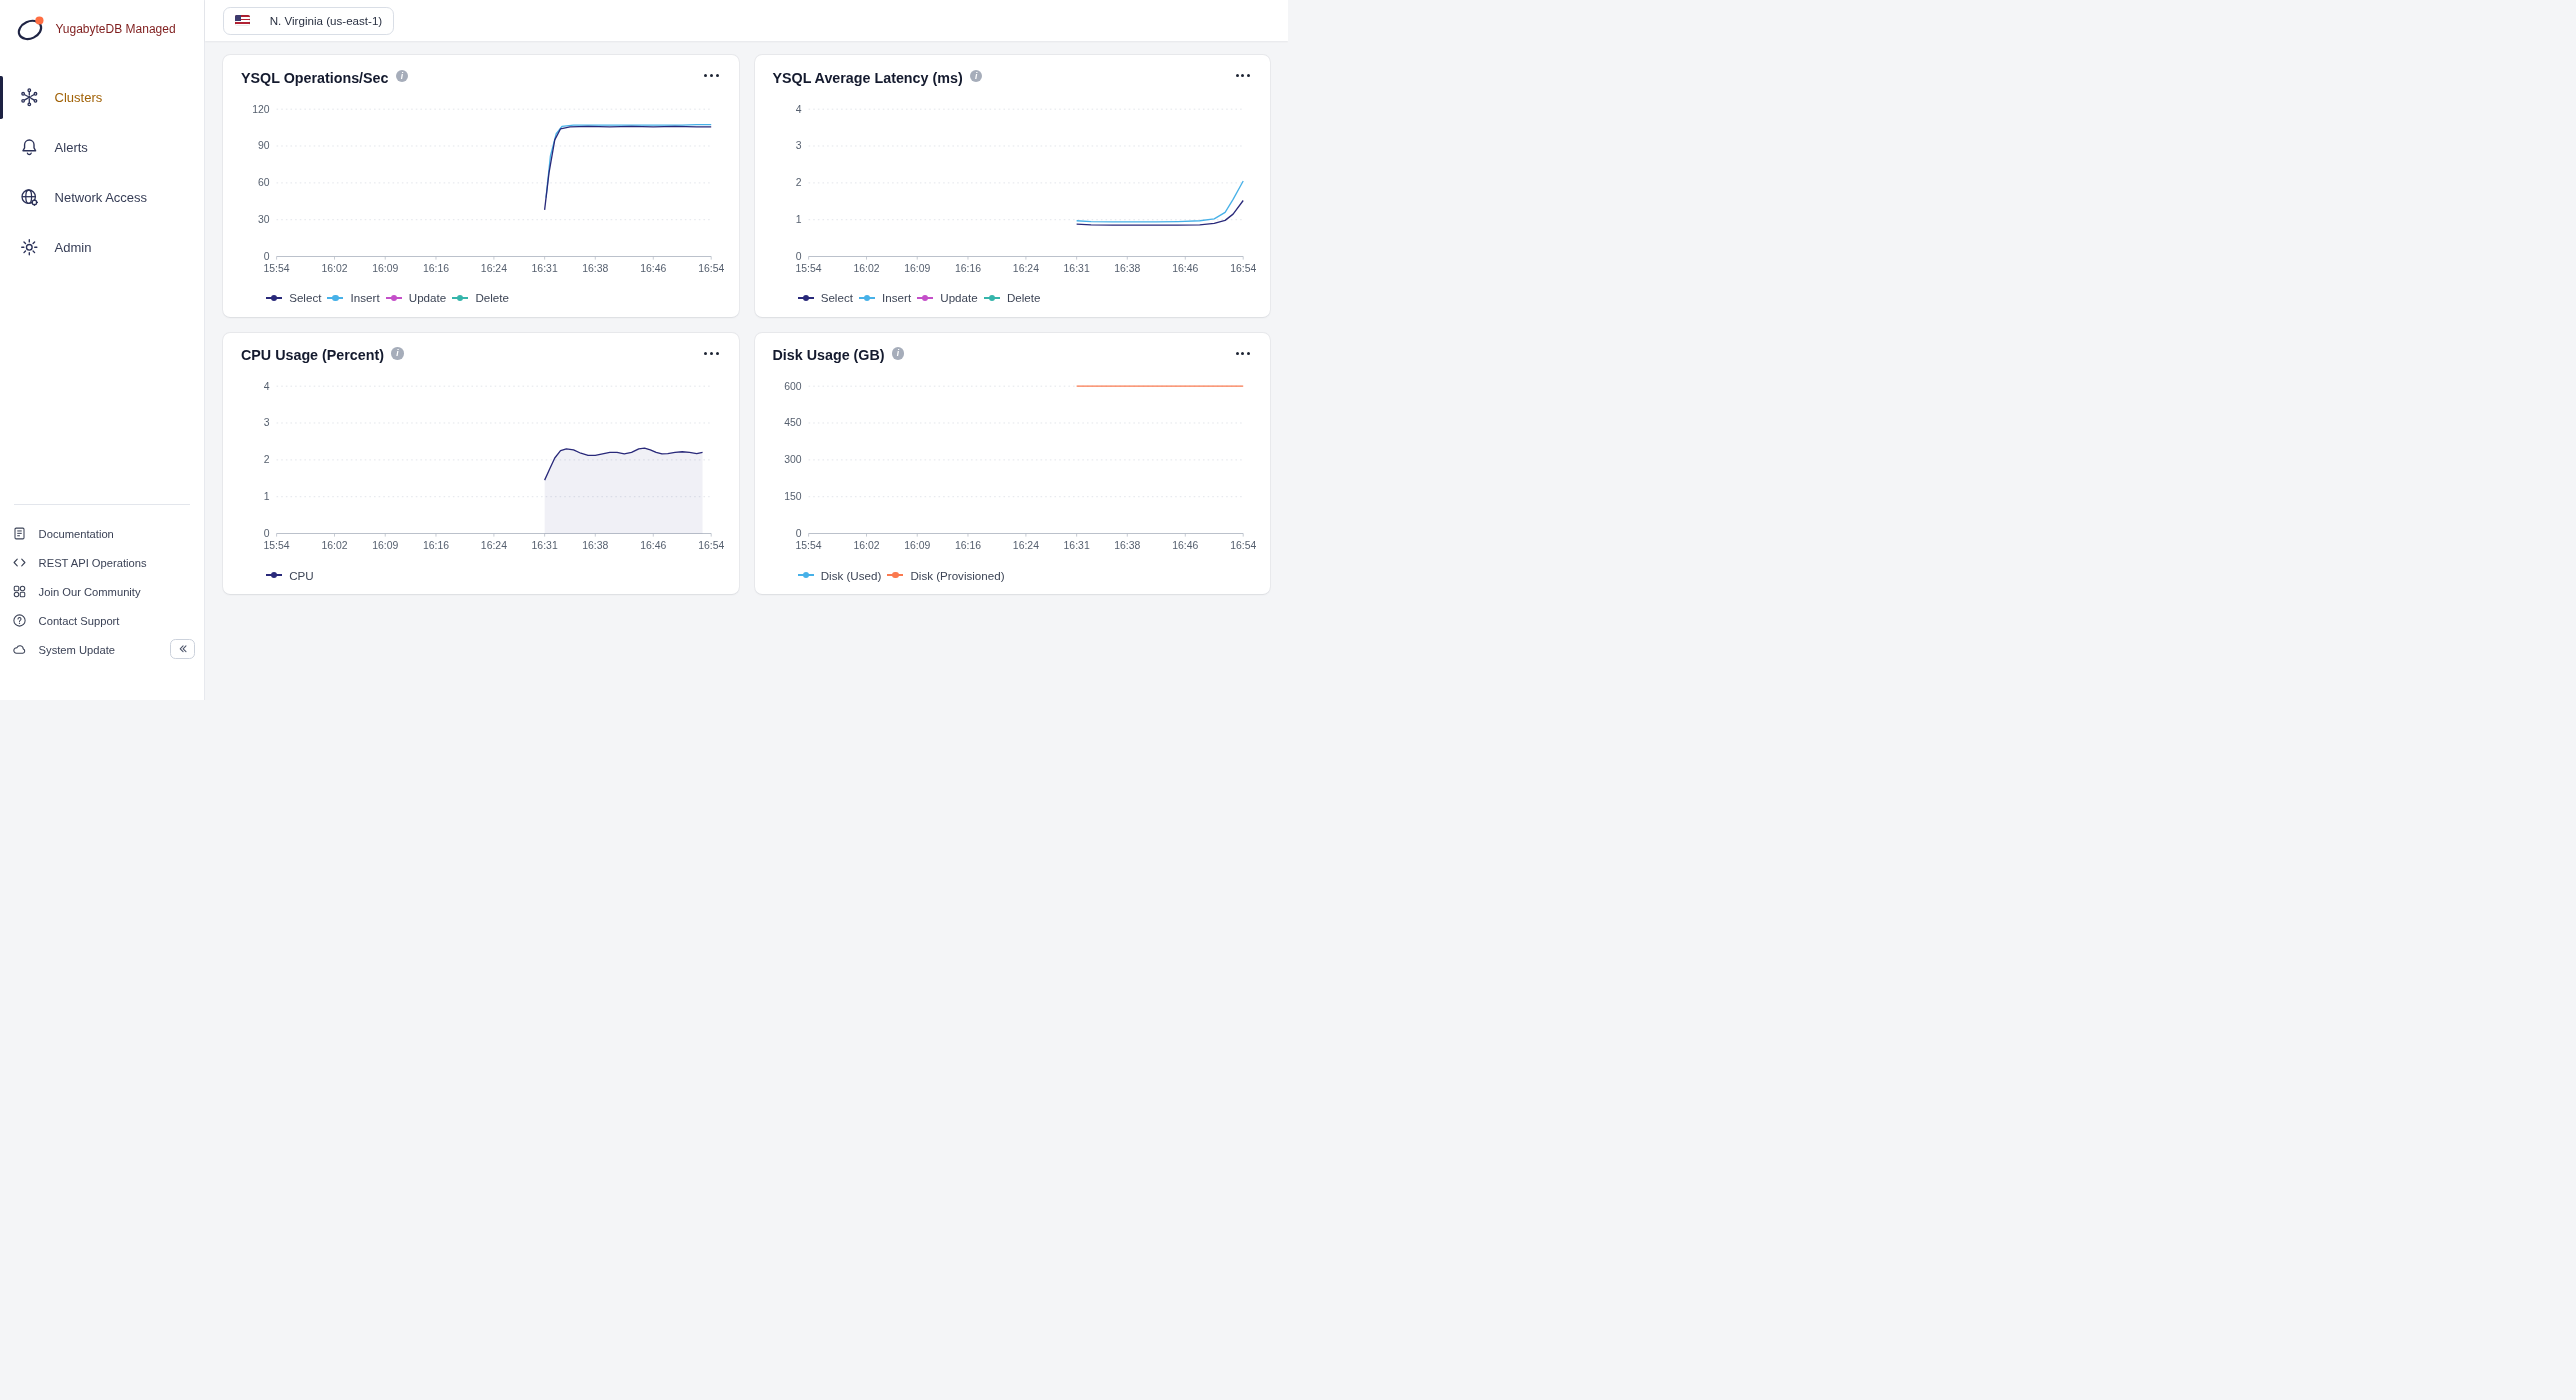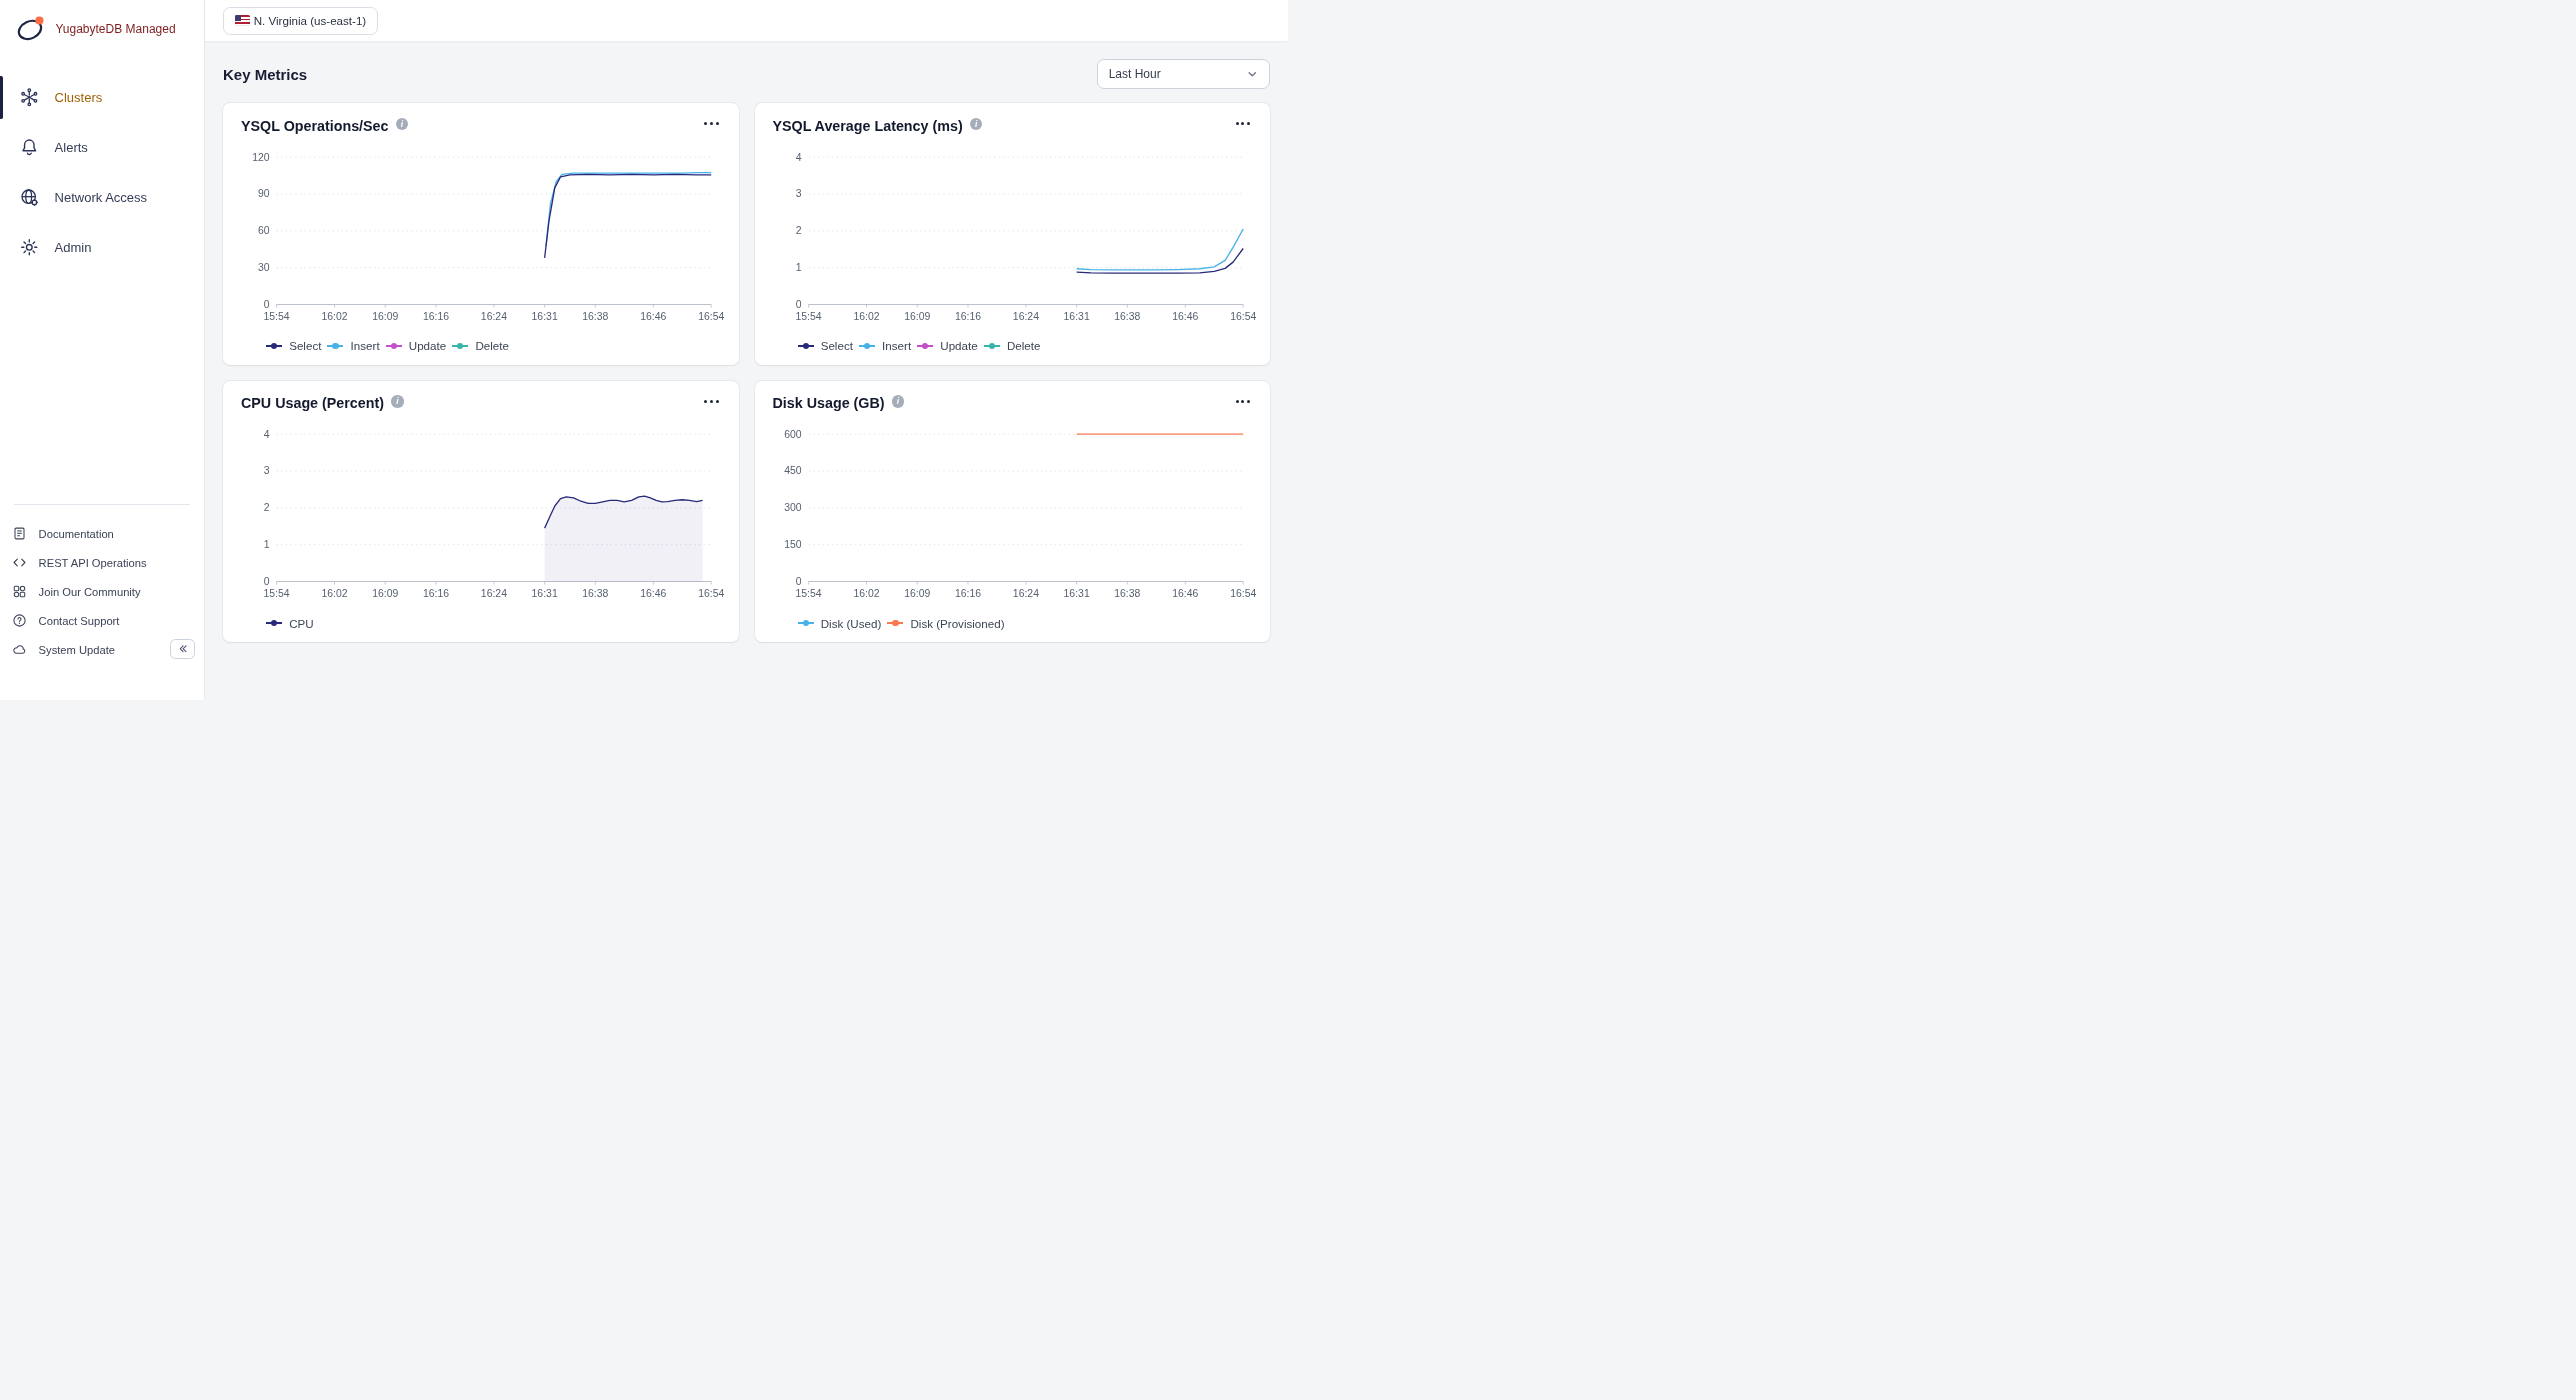--- a/index.html
+++ b/index.html
@@ -19,21 +19,21 @@
   .nav-svg{width:20.6px;height:20.6px;flex:none}
   .sidebar-footer{margin-top:auto;padding-bottom:36px}
   .divider{height:0.9px;background:#e3e6ec;margin:0 14.3px 14.3px}
   .foot-item{display:flex;align-items:center;gap:11.6px;height:29px;padding-left:12px;color:#3b4256;font-size:11.2px;cursor:pointer}
   .foot-svg{width:15px;height:15px;flex:none;color:#3b4256}
   .collapse-btn{position:absolute;right:9px;bottom:41px;width:25px;height:20px;border:0.9px solid #ccd2dc;border-radius:5.4px;background:#fff;display:flex;align-items:center;justify-content:center;color:#4a5268;cursor:pointer}
 
   
   .main{flex:1;display:flex;flex-direction:column;min-width:0}
   .topbar{height:41px;background:#fff;box-shadow:0 0.9px 1.8px rgba(16,24,40,.06);display:flex;align-items:center;padding:0 18px;flex:none;position:relative;z-index:2}
-  .region-chip{display:flex;align-items:center;gap:4px;height:28px;padding:0 10.7px;border:0.9px solid #d9dee6;border-radius:7.2px;background:#fff;font-size:11.6px;color:#2a3142;cursor:pointer}
+  .region-chip{display:flex;align-items:center;gap:20px;height:28px;padding:0 10.7px;border:0.9px solid #d9dee6;border-radius:7.2px;background:#fff;font-size:11.6px;color:#2a3142;cursor:pointer}
   .flag{width:15px;height:10.7px;border-radius:1.8px;position:relative;overflow:hidden;background:repeating-linear-gradient(#b22234 0 1.8px,#fff 1.8px 3.6px);flex:none;box-shadow:0 0 0 0.9px rgba(0,0,0,.08) inset}
   .flag::after{content:"";position:absolute;left:0;top:0;width:6.3px;height:5.4px;background:#3c3b6e}
 
   .content{flex:1;padding:0 18px;overflow:hidden}
   .metrics-row{display:flex;align-items:center;justify-content:space-between;margin-top:18px}
   .metrics-title{font-size:15px;font-weight:700;color:#181d33}
   .range-select{display:flex;align-items:center;justify-content:space-between;width:173px;height:30px;border:0.9px solid #ccd2dc;border-radius:7.2px;background:#fff;padding:0 10.7px;font-size:12px;color:#333c4e;cursor:pointer}
   .cards{display:grid;grid-template-columns:1fr 1fr;gap:16px;margin-top:14.3px}
   .card{background:#fff;border-radius:7.2px;box-shadow:0 0.9px 1.8px rgba(16,24,40,.07),0 0 0 0.9px rgba(16,24,40,.04);padding:14.3px 18px 10.7px}
   .card-head{display:flex;}
@@ -161,29 +161,20 @@
   <main class="main">
 
     <div class="topbar">
       <div class="region-chip">
         <span class="flag"></span>
         <span>N. Virginia (us-east-1)</span>
       </div>
     </div>
 
     <div class="content">
-      <div class="metrics-row">
-        <h2 class="metrics-title">Key Metrics</h2>
-        <div class="range-select">
-          <span>Last Hour</span>
-          <svg width="12.5" height="12.5" viewBox="0 0 16 16" fill="none" stroke="#6b7280" stroke-width="1.7">
-            <path d="M4 6l4 4 4-4" stroke-linecap="round" stroke-linejoin="round"></path>
-          </svg>
-        </div>
-      </div>
 
       <div class="cards">
 
         <section class="card">
           <div class="card-head">
             <span class="card-title">YSQL Operations/Sec</span>
             <span class="info-dot">i</span>
             <span class="menu-btn">
                 <i></i>
                 <i></i>

